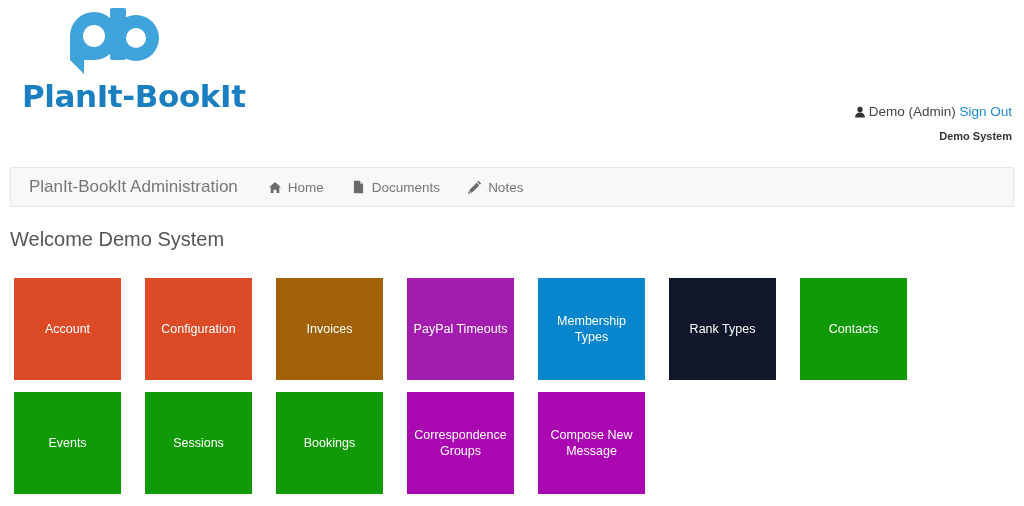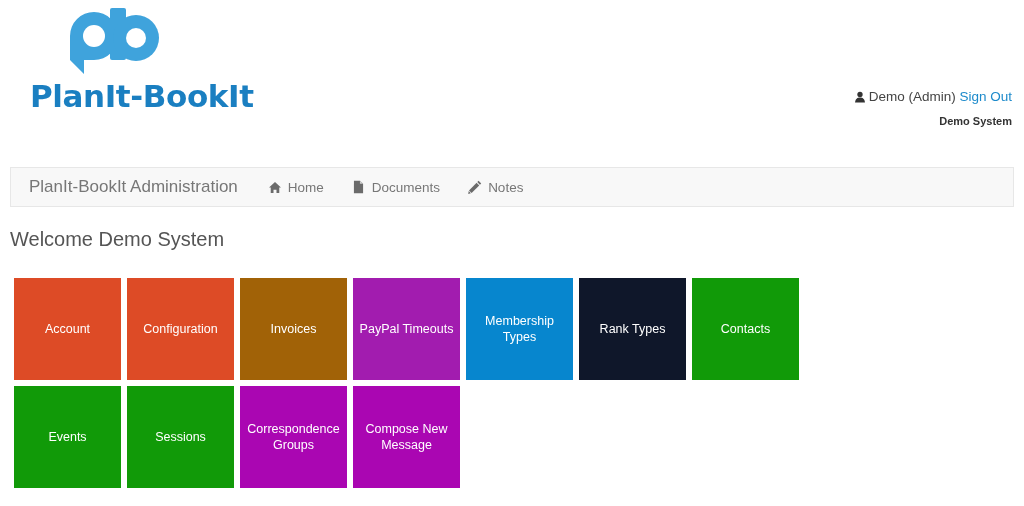--- a/index.html
+++ b/index.html
@@ -13,30 +13,30 @@
   }
   .page { position: relative; width: 1024px; height: 506px; background:#fff; }
 
   
   .logo-wrap {
     position: absolute; left: 14px; top: 6px;
     width: 210px; height: 108px;
   }
   .logo-mark { position: absolute; left: 44px; top: 2px; width: 120px; height: 70px; }
   .logo-text {
-    position: absolute; left: 16px; top: 72px;
+    position: absolute; left: 8px; top: 72px;
     font-size: 31px; font-weight: bold;
     color: #1A7FC1; letter-spacing: -0.4px;
     white-space: nowrap;
     font-family: "DejaVu Sans", sans-serif;
   }
 
   
   .userbar {
-    position: absolute; right: 12px; top: 89px;
+    position: absolute; right: 12px; top: 104px;
     text-align: right;
     font-size: 13.5px; color: #444;
   }
   .userbar .line1 { white-space: nowrap; }
   .person-icon { display:inline-block; vertical-align: -2px; margin-right: 3px; }
   .signout {
     color: #1C8ACB; text-decoration: none; cursor: pointer;
   }
   .sysname {
     margin-top: 9px; font-weight: bold; color: #333; font-size: 11px;
@@ -69,21 +69,21 @@
 
   
   .welcome {
     position: absolute; left: 10px; top: 228px;
     font-size: 20px; color: #555; font-weight: normal;
     margin: 0;
   }
 
   
   .tiles { position: absolute; left: 14px; top: 278px; width: 1000px; }
-  .tile-row { display: flex; gap: 6px; margin-bottom: 6px; }
+  .tile-row { display: flex; gap: 24px; margin-bottom: 12px; }
   .tile {
     width: 107px; height: 102px;
     display: flex; align-items: center; justify-content: center;
     text-align: center;
     color: #ffffff;
     font-size: 12.5px;
     line-height: 16px;
     padding: 4px 6px;
     cursor: pointer;
     text-decoration: none;
@@ -187,20 +187,23 @@
           <span>Contacts</span>
         </a>
     </div>
     <div class="tile-row">
       <a class="tile" href="#" style="background-color: rgb(17, 154, 8);">
           <span>Events</span>
         </a>
       <a class="tile" href="#" style="background-color: rgb(17, 154, 8);">
           <span>Sessions</span>
         </a>
+      <a class="tile" href="#" style="background-color: rgb(17, 154, 8);">
+          <span>Bookings</span>
+        </a>
       <a class="tile" href="#" style="background-color: rgb(170, 6, 178); justify-content: flex-end;">
           <span>Correspondence Groups</span>
         </a>
       <a class="tile" href="#" style="background-color: rgb(170, 6, 178);">
           <span>Compose New Message</span>
         </a>
     </div>
   </div>
 
 </div>

